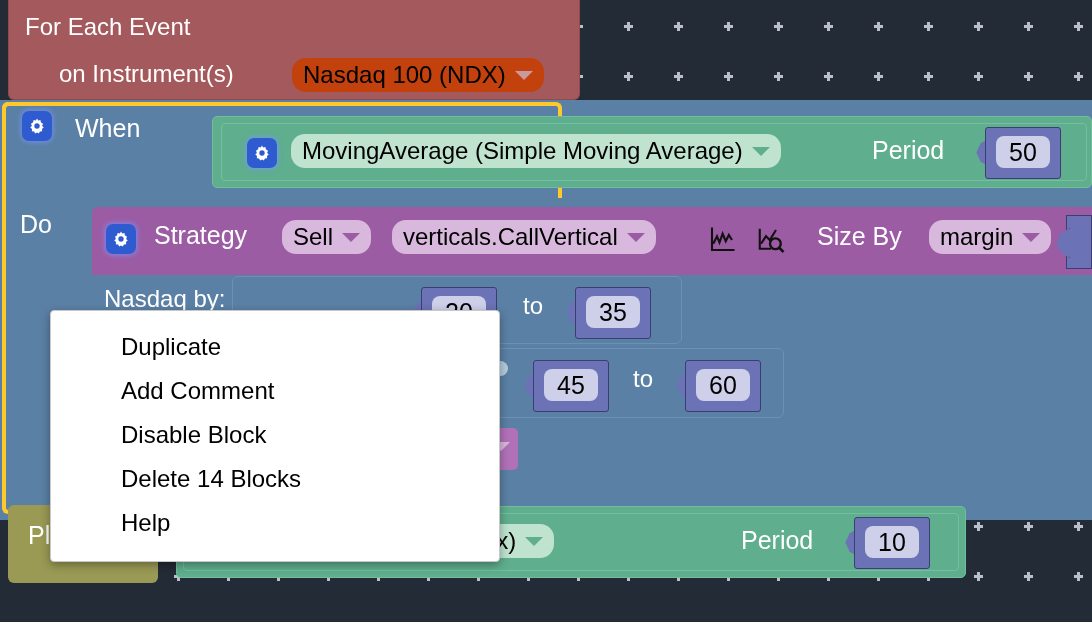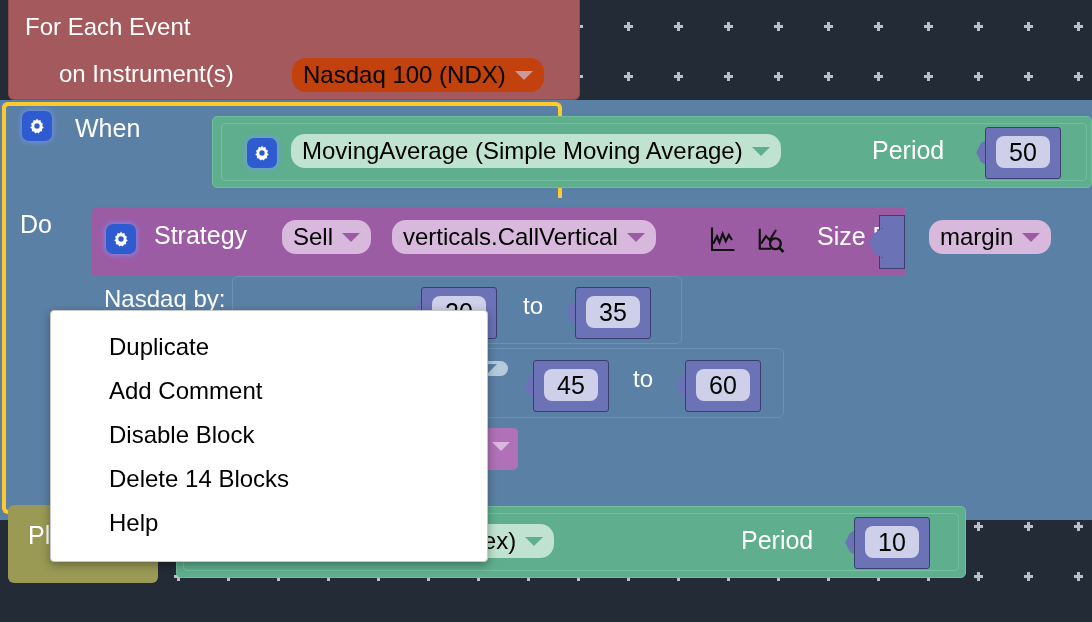--- a/index.html
+++ b/index.html
@@ -64,21 +64,21 @@
 
   
   .ma{
     left:212px;top:116px;width:880px;height:72px;
     background:#5fae8d;border-radius:5px;border:1px solid #6fbf9c;
   }
   .ma .inner{position:absolute;left:8px;top:6px;right:4px;bottom:6px;border:1px solid #72c0a0;border-radius:4px;}
 
   
   .strat{
-    left:92px;top:207px;width:813px;height:68px;
+    left:92px;top:207px;width:1000px;height:68px;
     background:#9c5ca4;border-radius:6px 0 0 0;
   }
   .filter1{
     left:232px;top:276px;width:450px;height:68px;
     background:#5b80a5;border-radius:6px;border:1px solid #6d90b3;
   }
   .filter2{
     left:232px;top:348px;width:552px;height:70px;
     background:#5b80a5;border-radius:6px;border:1px solid #6d90b3;
   }
@@ -144,21 +144,21 @@
     left:176px;top:506px;width:790px;height:72px;
     background:#5fae8d;border-radius:5px;border:1px solid #6fbf9c;
   }
   .rsi .inner{position:absolute;left:6px;top:6px;right:6px;bottom:6px;border:1px solid #72c0a0;border-radius:4px;}
 
   
   .ctxmenu{
     position:absolute;left:50px;top:310px;width:436px;
     background:#fff;border:1px solid #c8c8c8;border-radius:4px;
     box-shadow:0 3px 10px rgba(0,0,0,.35);
-    padding:14px 0 16px 0;z-index:50;
+    padding:14px 0 16px 12px;z-index:50;
   }
   .ctxitem{
     font-size:24px;color:#000;padding:9px 0 9px 58px;line-height:1.08;
     cursor:default;
   }
 
   .row{position:absolute;display:flex;align-items:center;}
 </style>
 </head>
 <body>

